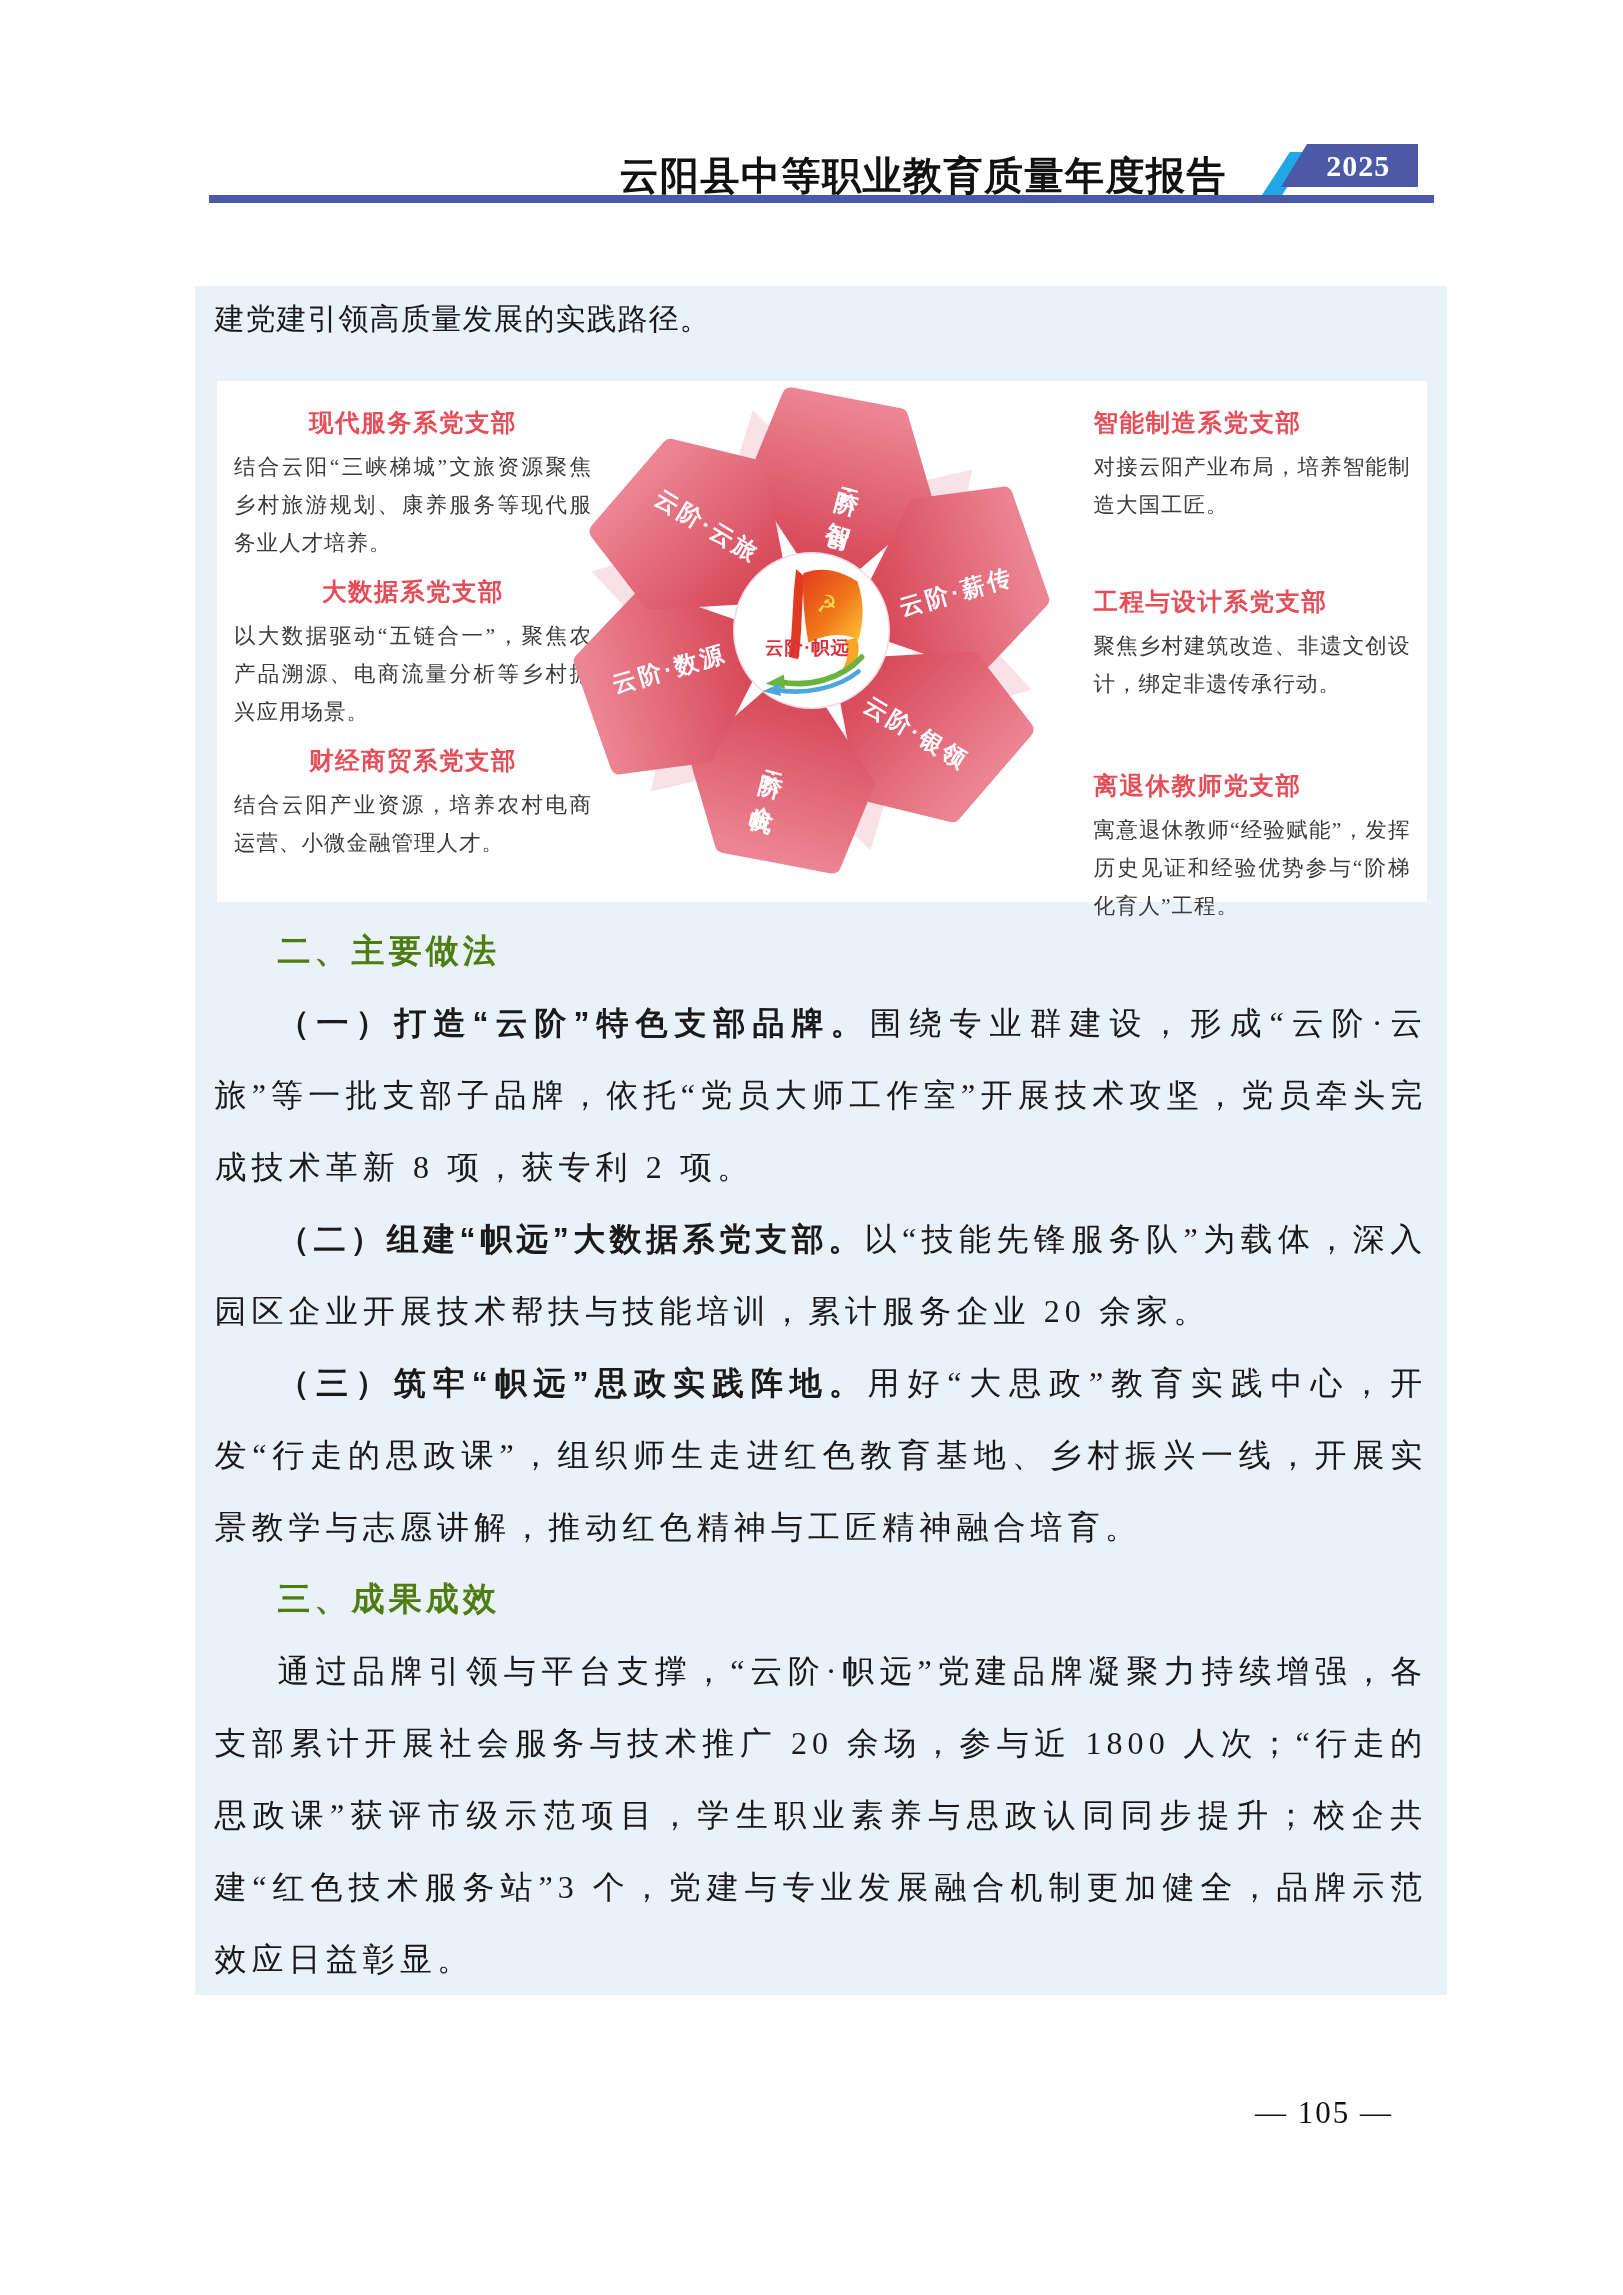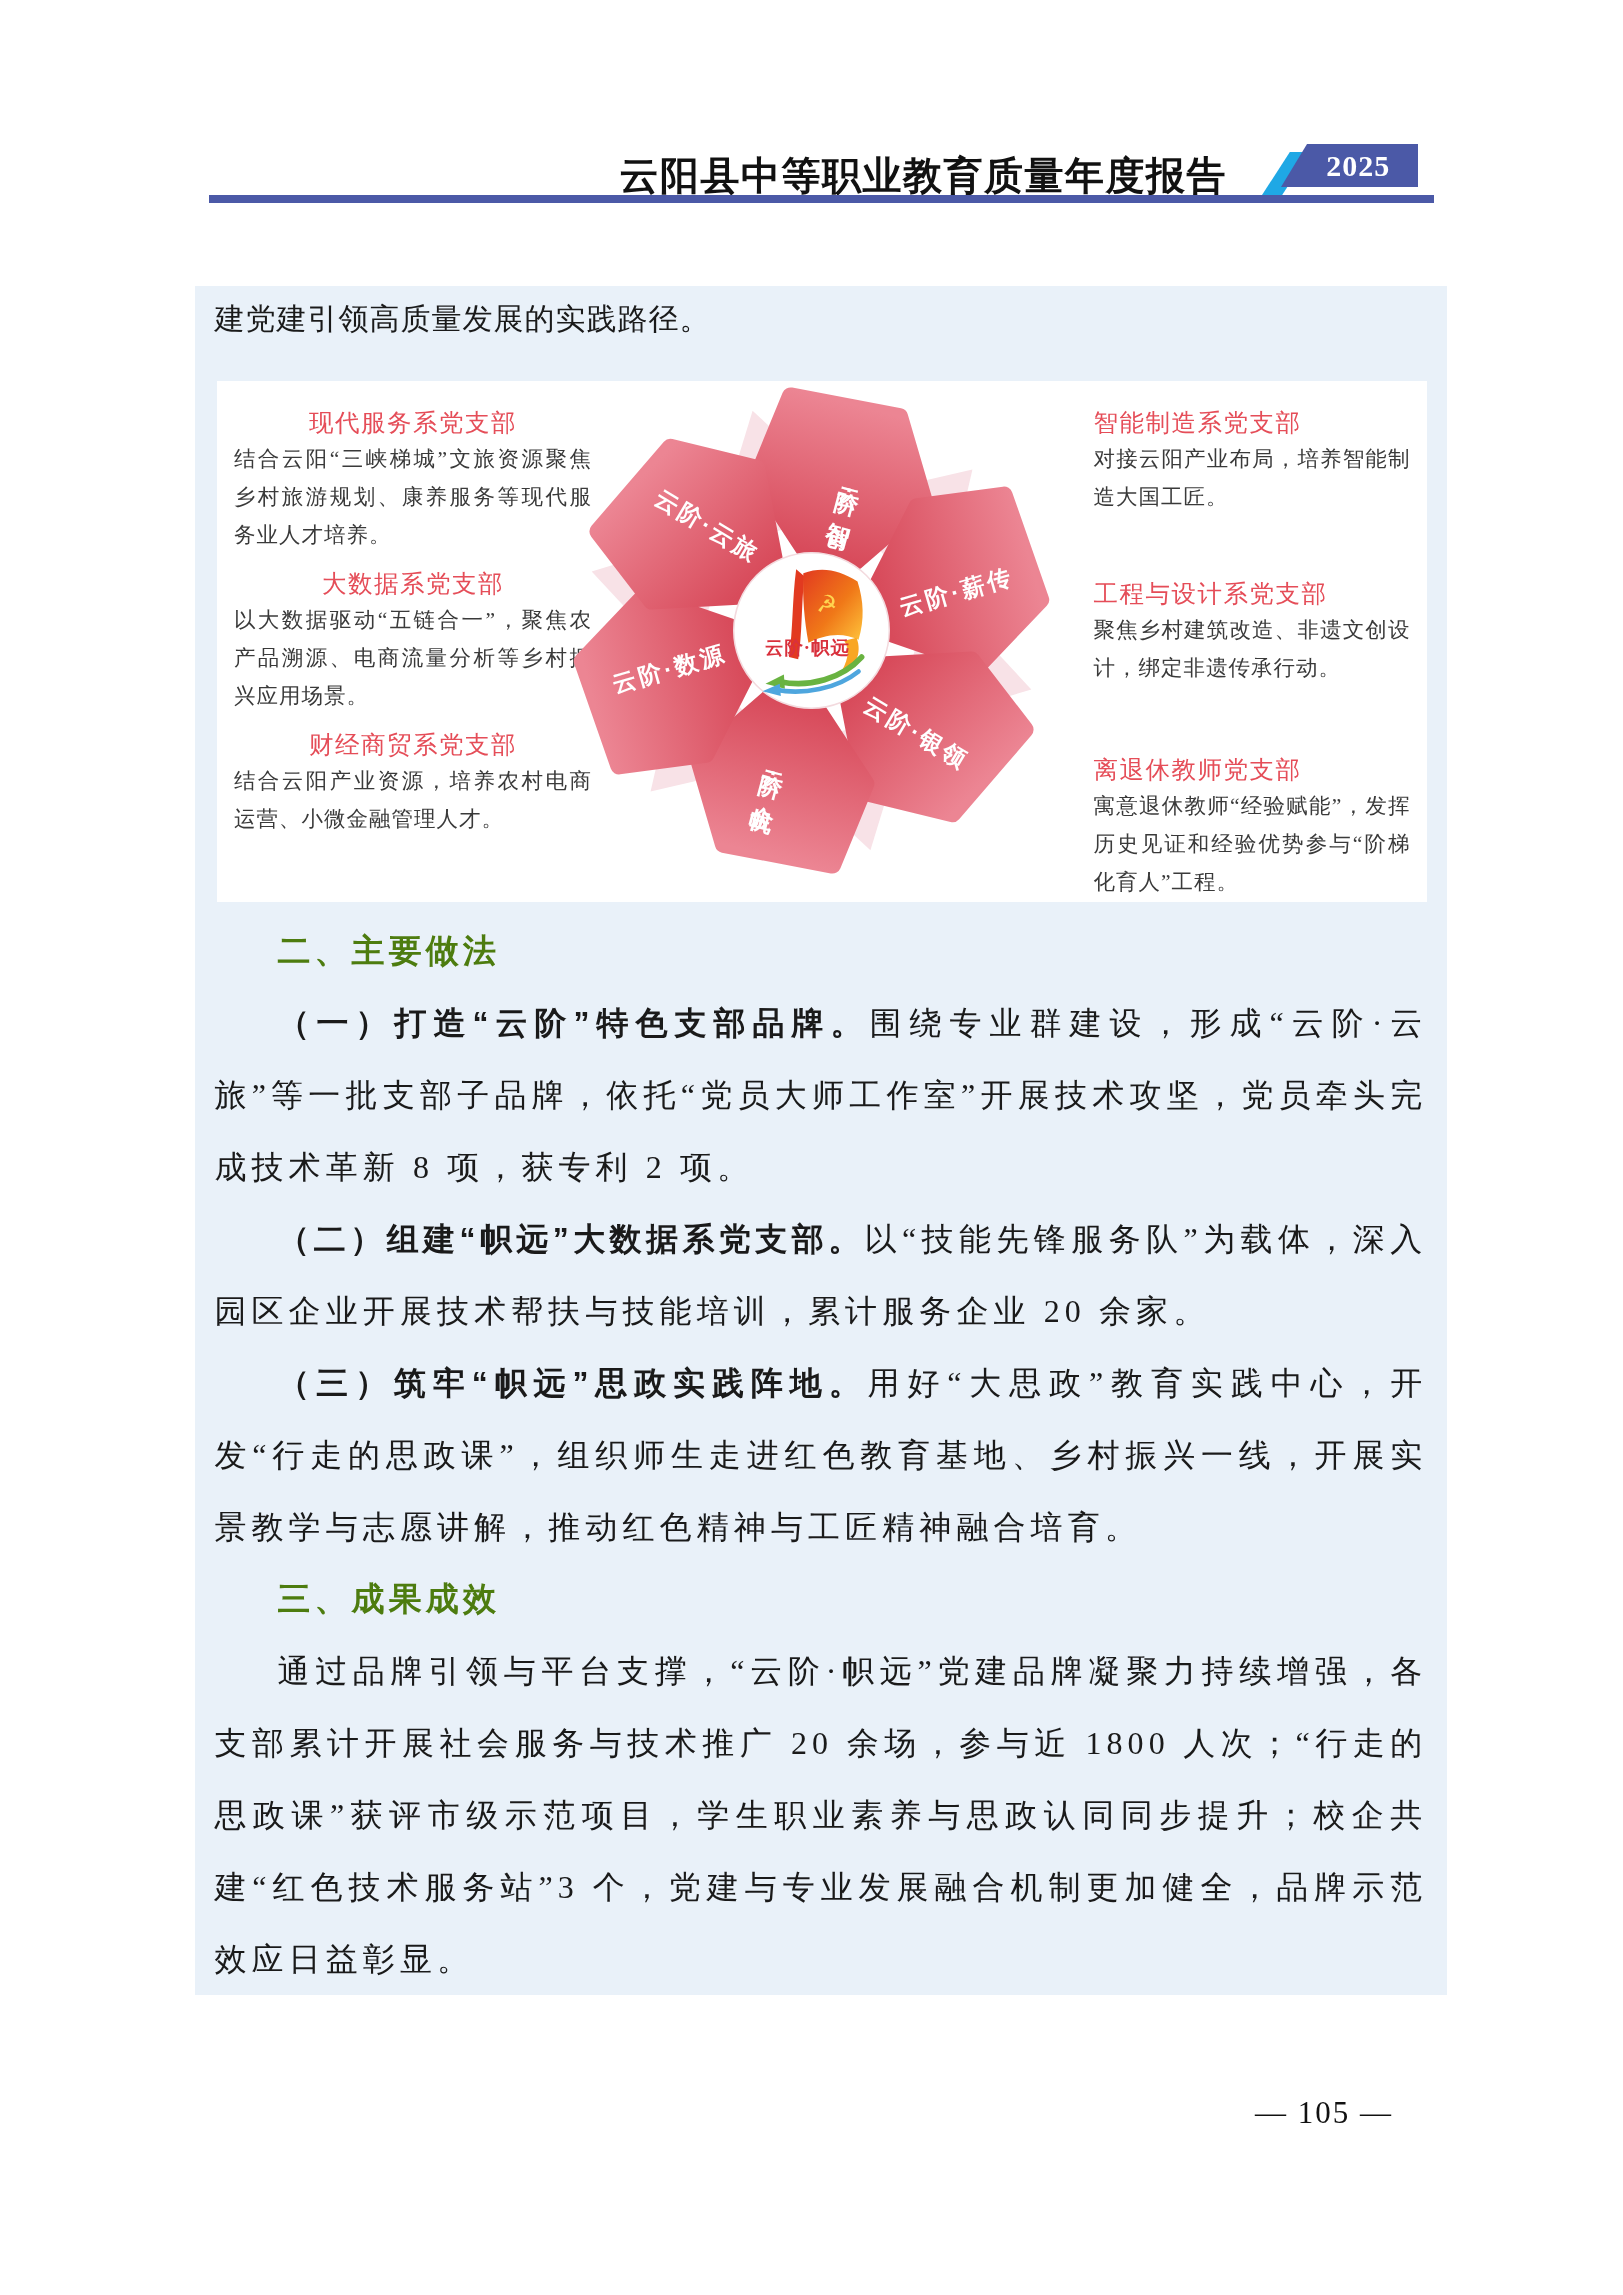--- a/index.html
+++ b/index.html
@@ -24,24 +24,24 @@
 
   
   .card{position:absolute;left:21.5px;top:95px;width:1210px;height:521px;background:#ffffff;}
   .dcol{position:absolute;top:24.5px;}
   .dcol-left{left:17.4px;width:358px;}
   .dcol-right{left:877px;width:317px;}
   .d-blk + .d-blk{margin-top:13.3px;}
   .dcol-right .d-blk + .d-blk{margin-top:susp;}
   .dcol-right .d-blk.gap1{margin-top:61px;}
   .dcol-right .d-blk.gap2{margin-top:66px;}
-  .d-title{font-family:"Liberation Sans","DejaVu Sans",sans-serif;font-weight:400;font-size:24.5px;
+  .d-title{font-family:"Liberation Sans","DejaVu Sans",sans-serif;font-weight:700;font-size:24.5px;
     line-height:33px;color:#e54d58;letter-spacing:1.5px;}
   .d-title.center{text-align:center;}
-  .d-body{margin-top:1px;font-size:21.5px;line-height:38px;color:#3a3a3a;letter-spacing:1px;text-align:justify;}
+  .d-body{margin-top:9px;font-size:21.5px;line-height:38px;color:#3a3a3a;letter-spacing:1px;text-align:justify;}
 
   
   .pinwheel{position:absolute;left:349px;top:4.1px;width:491px;height:491px;}
   .pinwheel svg{position:absolute;left:0;top:0;}
   .petal-label{position:absolute;color:#ffffff;font-family:"Liberation Sans","DejaVu Sans",sans-serif;
     font-weight:bold;font-size:23.5px;letter-spacing:3.1px;display:flex;align-items:center;justify-content:center;
     text-align:center;}
   .pl-h{width:169px;height:34px;}
   .pl-v{width:39px;height:158px;writing-mode:vertical-rl;text-orientation:upright;}
   .pl-top{left:264px;top:28px;transform:rotate(15deg);}

